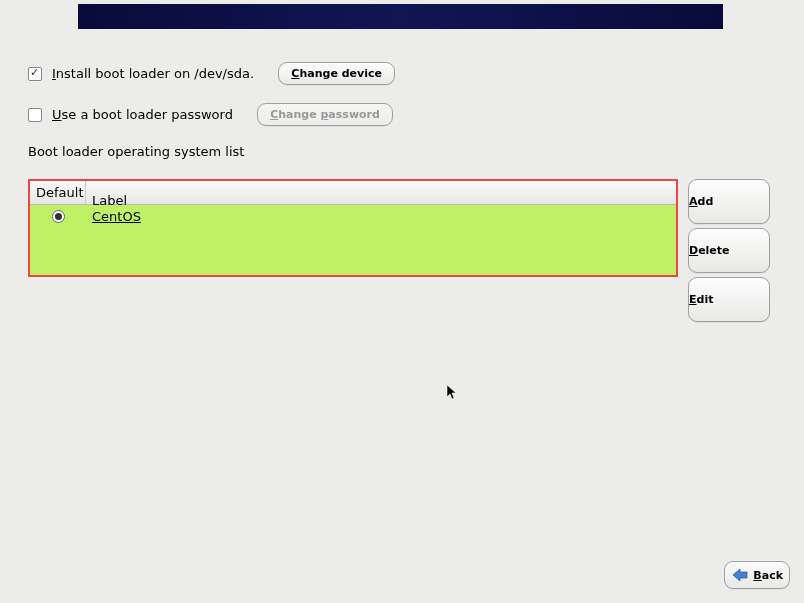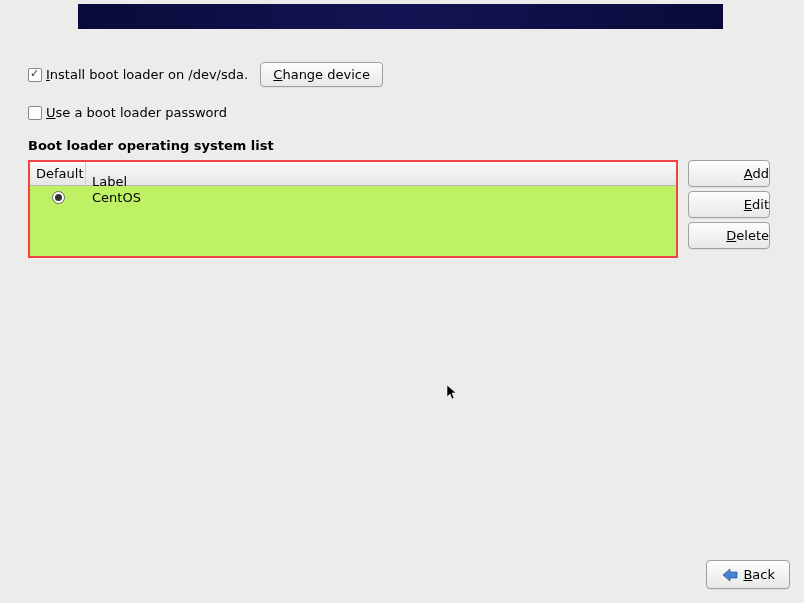--- a/index.html
+++ b/index.html
@@ -24,21 +24,21 @@
     .content {
       position: absolute;
       top: 62px;
       left: 28px;
       right: 20px;
     }
     .checkbox-row {
       display: flex;
       align-items: center;
       margin-bottom: 18px;
-      gap: 2px;
+      gap: 8px;
     }
     .checkbox-row.second { }
     .checkbox {
       width: 14px;
       height: 14px;
       background: #fff;
       border: 1px solid #888;
       border-radius: 2px;
       display: inline-flex;
       align-items: center;
@@ -50,37 +50,38 @@
       font-size: 11px;
       color: #333;
       position: absolute;
       top: -2px;
       left: 1px;
     }
     .check-label { margin-left: 2px; }
     .btn {
       background: linear-gradient(to bottom, #fdfdfd, #e8e8e6);
       border: 1px solid #a0a0a0;
-      border-radius: 4px;
+      border-radius: 9px;
       padding: 4px 12px;
-      font-size: 13px;
+      font-size: 11px;
       font-family: inherit;
       cursor: pointer;
       box-shadow: 0 1px 0 rgba(0,0,0,0.05);
+      font-weight: bold;
     }
     .btn.disabled {
       color: #999;
       cursor: default;
       background: linear-gradient(to bottom, #f5f5f3, #ececea);
     }
     .btn .u { text-decoration: underline; }
     .section-title {
-      font-weight: bold;
+      font-weight: normal;
       margin-top: 10px;
-      margin-bottom: 7px;
+      margin-bottom: 20px;
     }
     .table-area {
       display: flex;
       gap: 10px;
       align-items: flex-start;
     }
     .os-table {
       border: 2px solid #ef4444;
       background: #bef264;
       width: 650px;
@@ -106,20 +107,21 @@
     .col-device { flex: 1; }
     .os-table-row {
       display: flex;
       height: 22px;
       align-items: center;
     }
     .os-table-row .cell {
       padding: 0 6px;
       display: flex;
       align-items: center;
+      text-decoration: underline;
     }
     .cell-default { width: 56px; justify-content: center; }
     .cell-label { width: 56px; }
     .cell-device { flex: 1; }
     .radio {
       width: 13px;
       height: 13px;
       border: 1px solid #666;
       border-radius: 50%;
       background: #fff;
@@ -133,30 +135,30 @@
       height: 7px;
       background: #333;
       border-radius: 50%;
     }
     .side-buttons {
       display: flex;
       flex-direction: column;
       gap: 4px;
       width: 82px;
     }
-    .side-buttons .btn { width: 100%; text-align: right; padding: 5px 0; }
+    .side-buttons .btn { width: 100%; text-align: left; padding: 15px 0; }
     .footer {
       position: absolute;
       bottom: 14px;
       right: 14px;
       display: flex;
       gap: 10px;
     }
     .footer .btn {
-      padding: 6px 14px;
+      padding: 6px 6px;
       display: inline-flex;
       align-items: center;
       gap: 4px;
     }
     .footer .btn.primary {
       border: 1px solid #6a8fd6;
       box-shadow: 0 0 0 1px rgba(100,150,230,0.4);
     }
     .arrow-left, .arrow-right {
       width: 18px; height: 14px; display: inline-block;
@@ -181,42 +183,43 @@
     <span class="checkbox checked"></span>
     <span class="check-label"><span style="text-decoration:underline">I</span><span>nstall boot loader on /dev/sda.</span></span>
     &nbsp;&nbsp;
     <button class="btn"><span class="u">C</span><span>hange device</span></button>
   </div>
 
   <div class="checkbox-row second">
     <span class="checkbox"></span>
     <span class="check-label"><span style="text-decoration:underline">U</span><span>se a boot loader password</span></span>
     &nbsp;&nbsp;
+    <button class="btn disabled"><span style="text-decoration:underline">C</span>hange <span style="text-decoration:underline">p</span>assword</button>
   </div>
 
   <div class="section-title">Boot loader operating system list</div>
 
   <div class="table-area">
     <div class="os-table">
       <div class="os-table-header">
         <div class="col col-default">Default</div>
         <div class="col col-label">Label</div>
       </div>
       <div class="os-table-row">
         <div class="cell cell-default">
           <span class="radio selected"></span>
         </div>
         <div class="cell cell-label">CentOS</div>
       </div>
     </div>
 
     <div class="side-buttons">
       <button class="btn"><span class="u">A</span><span>dd</span></button>
+      <button class="btn"><span class="u">D</span><span>elete</span></button>
       <button class="btn"><span class="u">E</span><span>dit</span></button>
-      <button class="btn"><span class="u">D</span><span>elete</span></button>
     </div>
   </div>
 
 </div>
 
 <div class="footer">
   <button class="btn">
     <svg class="arrow-left" viewBox="0 0 18 14">
         <path d="M9 1 L2 7 L9 13 L9 10 L16 10 L16 4 L9 4 Z" fill="#4a7fd6" stroke="#2a5fa6" stroke-width="0.8"></path>
       </svg>

